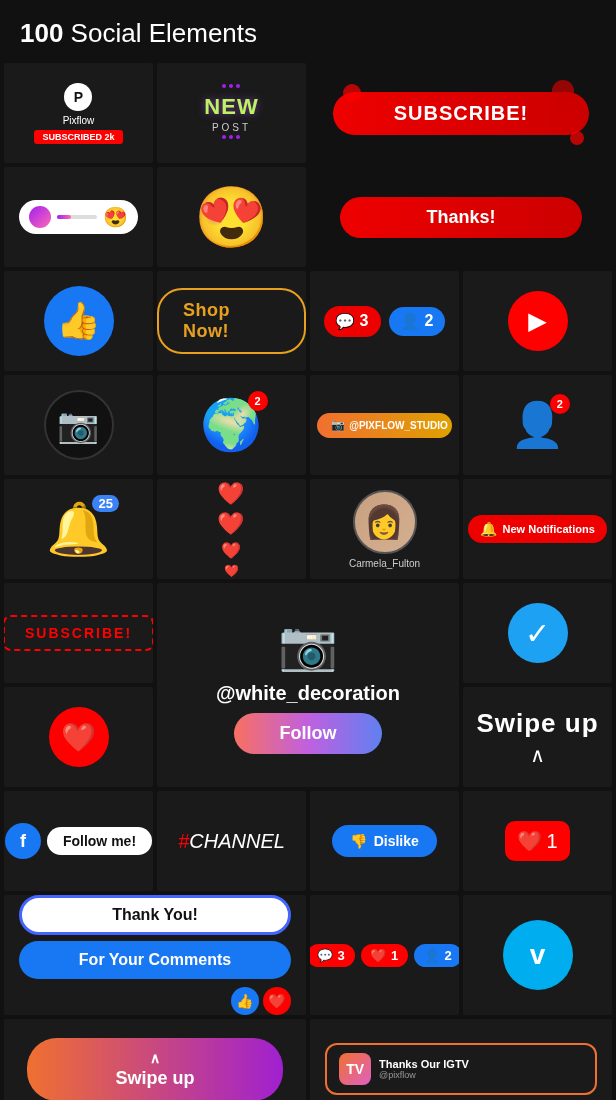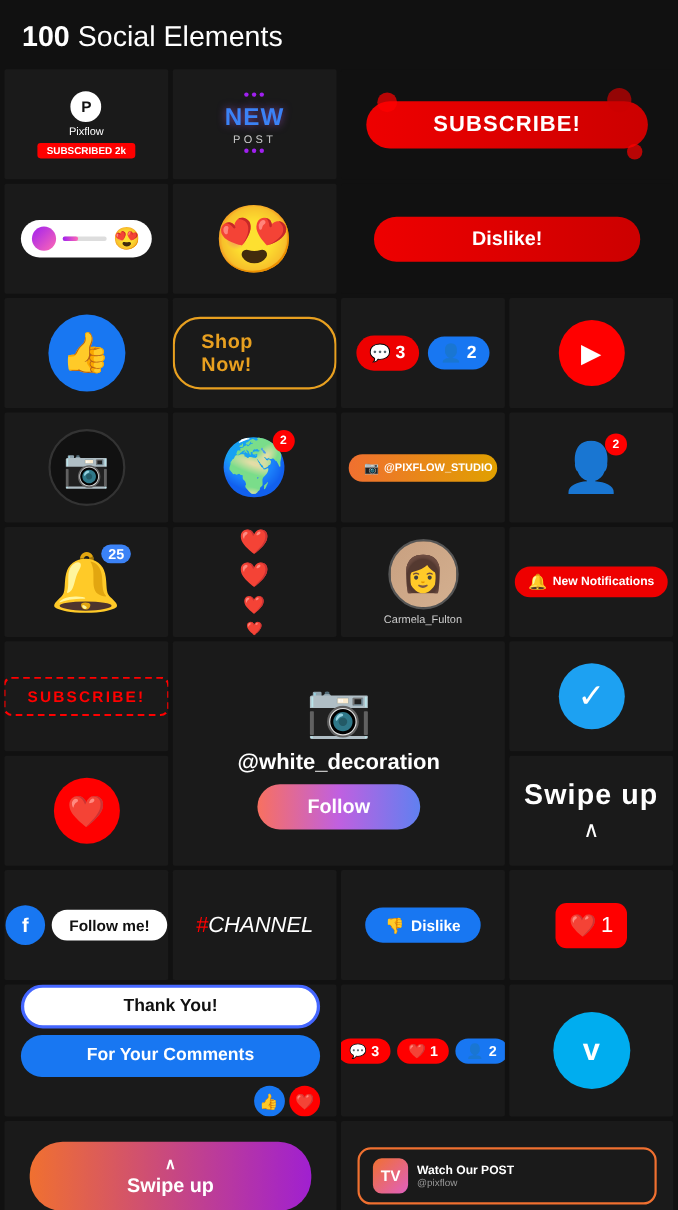--- a/index.html
+++ b/index.html
@@ -48,21 +48,21 @@
     .pixflow-avatar span { font-size: 14px; color: #111; font-weight: 900; }
     .pixflow-name { font-size: 10px; color: #fff; }
     .subscribed-badge {
       background: red; border-radius: 3px; padding: 2px 8px; font-size: 9px; color: #fff; font-weight: 700;
     }
 
     .new-post-card {
       display: flex; flex-direction: column; align-items: center; gap: 2px;
     }
     .new-post-text {
-      font-size: 22px; font-weight: 900; color: #3b82f6; letter-spacing: 1px;
+      font-size: 22px; font-weight: 900; color: #bef264; letter-spacing: 1px;
       text-shadow: 0 0 8px rgba(200,100,255,0.5);
     }
     .new-post-sub { font-size: 10px; color: #ccc; letter-spacing: 3px; }
     .new-post-dots { display: flex; gap: 3px; margin-bottom: 4px; }
     .dot { width: 4px; height: 4px; background: #a020f0; border-radius: 50%; }
 
     .subscribe-banner {
       background: linear-gradient(90deg, #e00, #c00);
       border-radius: 30px;
       padding: 10px 22px;
@@ -364,21 +364,21 @@
       <span style="font-size:20px;">😍</span>
     </div>
   </div>
 
   <div class="cell">
     <span class="emoji-heart-eyes">😍</span>
   </div>
 
   <div class="cell wide2" style="flex-direction:column;gap:10px;background:#111;">
     <div class="thanks-btn">
-      <span>Dislike!</span>
+      <span>Thanks!</span>
     </div>
   </div>
 
   <div class="cell">
     <div class="thumb-up-circle">👍</div>
   </div>
 
   <div class="cell">
     <div class="shop-now-btn">
       <span>Shop Now!</span>
@@ -561,19 +561,19 @@
     <div class="swipe-up-btn">
       <div class="swipe-chevron2">∧</div>
       <span>Swipe up</span>
     </div>
   </div>
 
   <div class="cell wide2">
     <div class="igtv-pill">
       <div class="igtv-icon-box">TV</div>
       <div>
-        <div class="igtv-text">Watch Our POST</div>
+        <div class="igtv-text">Thanks Our IGTV</div>
         <div class="igtv-sub">@pixflow</div>
       </div>
     </div>
   </div>
 
 </div>
 
 </body></html>

